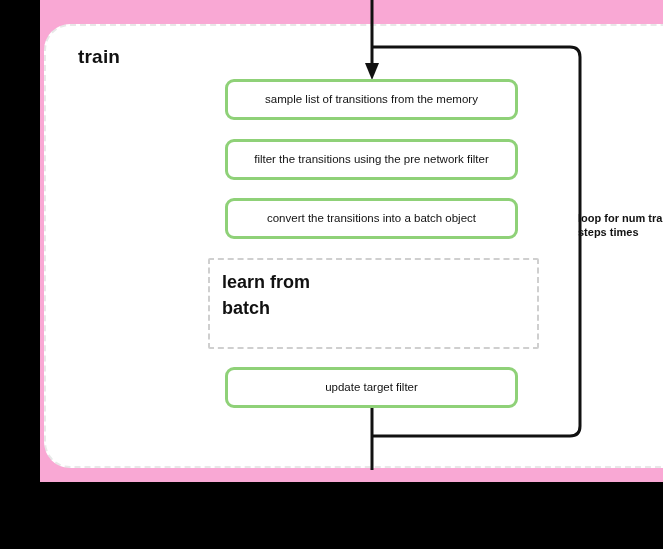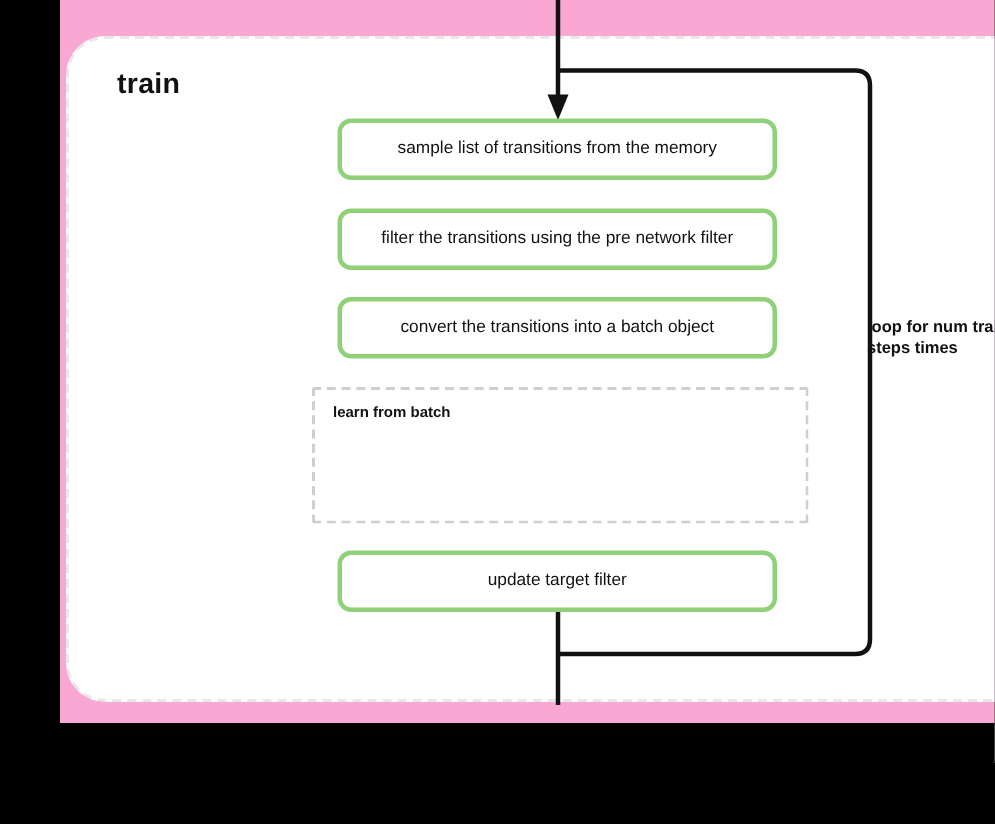--- a/index.html
+++ b/index.html
@@ -84,21 +84,21 @@
     height: 91px;
     background: #ffffff;
     border: 2px dashed #cfcfcf;
     border-radius: 2px;
     box-sizing: border-box;
   }
   .substep-box .substep-label {
     position: absolute;
     left: 12px;
     top: 9px;
-    font-size: 10px;
+    font-size: 18px;
     font-weight: bold;
     color: #111111;
     line-height: 1.45;
     width: 130px;
   }
 
   
   .loop-label {
     position: absolute;
     left: 538px;

